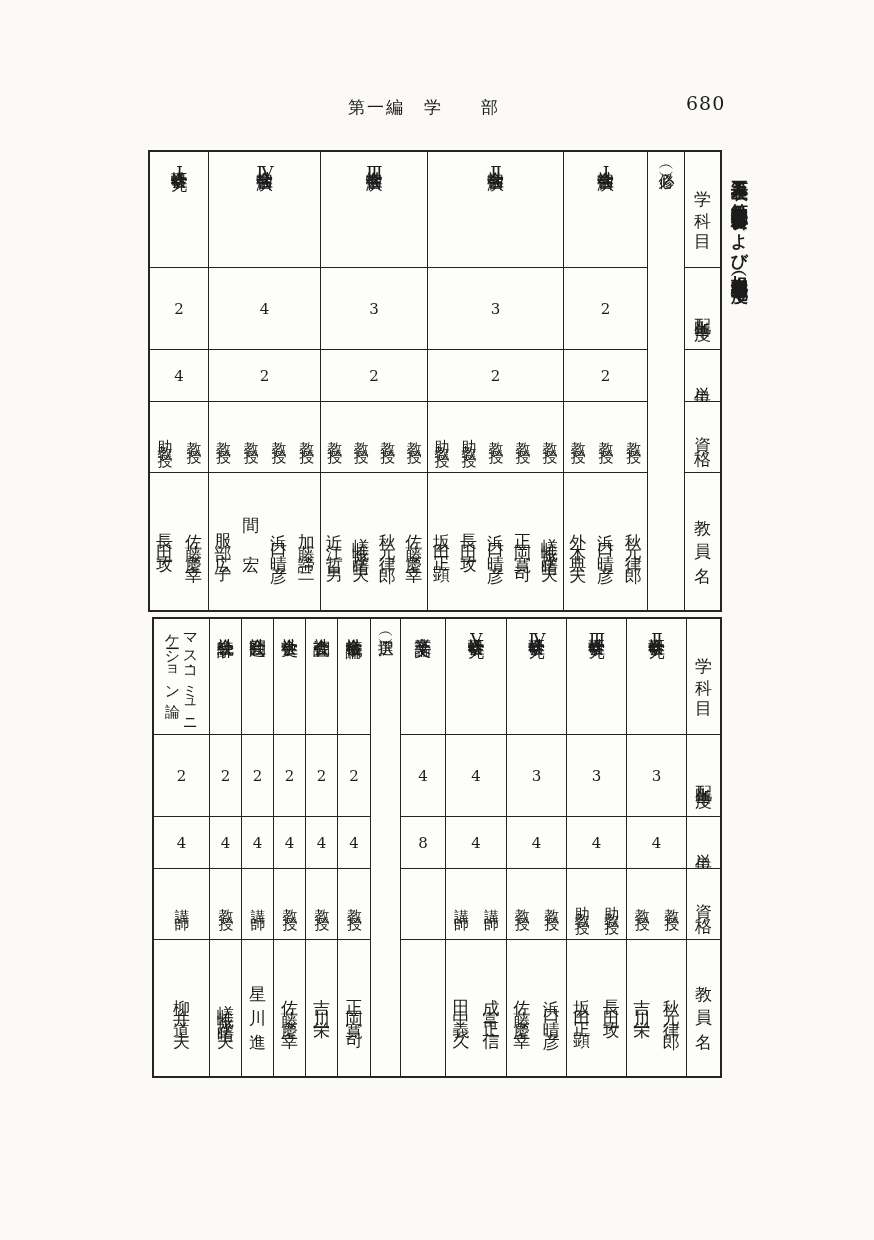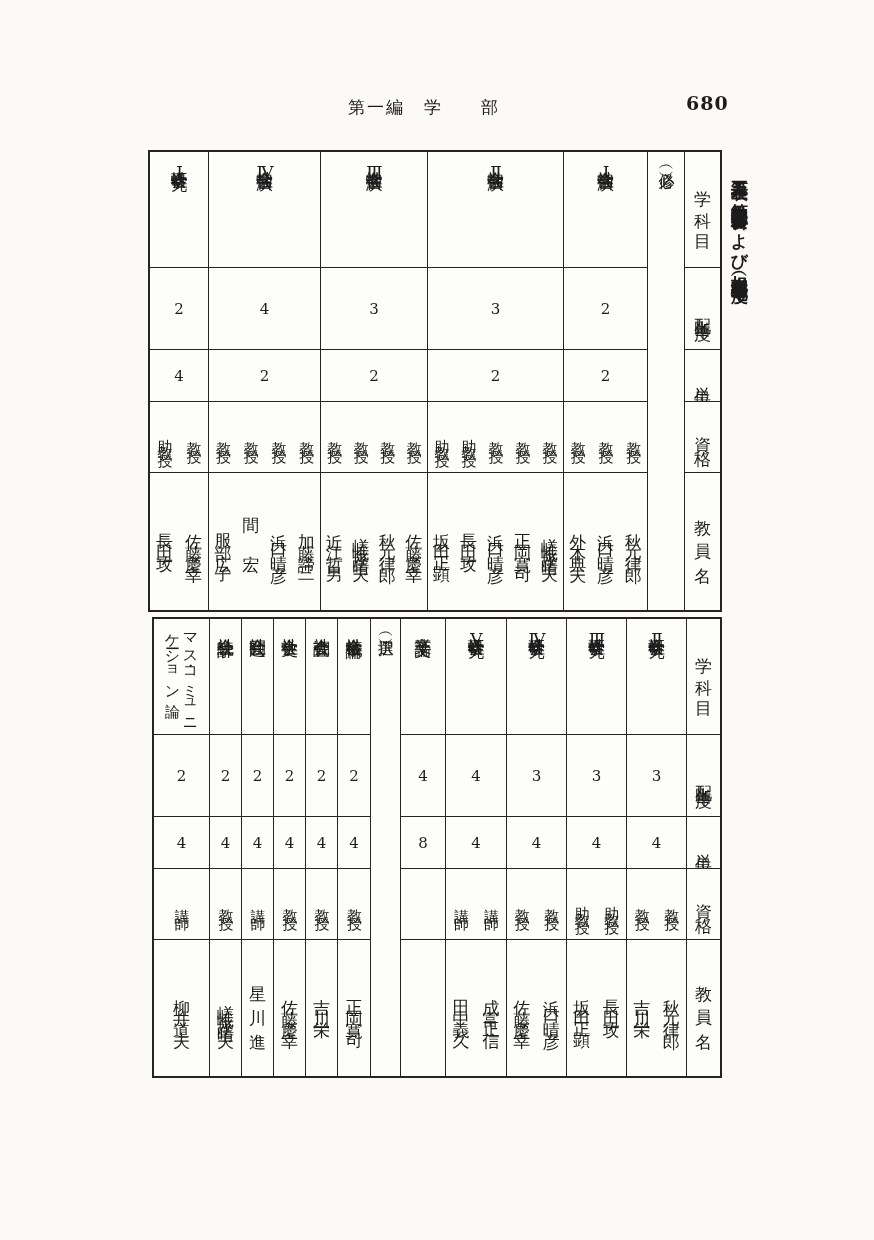--- a/index.html
+++ b/index.html
@@ -5,21 +5,21 @@
   html,body{margin:0;padding:0;}
   body{
     width:874px;height:1240px;position:relative;
     background:#fbfaf6;color:#1c1c1c;
     font-family:"DejaVu Serif","Liberation Serif",serif;
     -webkit-font-smoothing:antialiased;
   }
   .v{writing-mode:vertical-rl;text-orientation:mixed;}
   
   .running-head{position:absolute;left:348px;top:96px;font-size:17px;letter-spacing:2px;}
-  .page-number{position:absolute;left:686px;top:92px;font-size:19px;letter-spacing:1px;font-weight:bold;}
+  .page-number{position:absolute;left:686px;top:92px;font-size:19px;letter-spacing:1px;}
   
   .caption{position:absolute;left:724px;top:166px;height:600px;
     font-size:17px;font-weight:bold;letter-spacing:1px;line-height:32px;}
   
   .jtable{position:absolute;display:flex;flex-direction:row;align-items:stretch;
     border:2px solid #26241f;background:#fdfdfa;box-sizing:border-box;}
   .col{flex:none;display:flex;flex-direction:column;box-sizing:border-box;}
   .col + .col{border-left:1px solid #26241f;}
   .band{flex:none;box-sizing:border-box;position:relative;overflow:hidden;}
   .band + .band{border-top:1px solid #26241f;}

